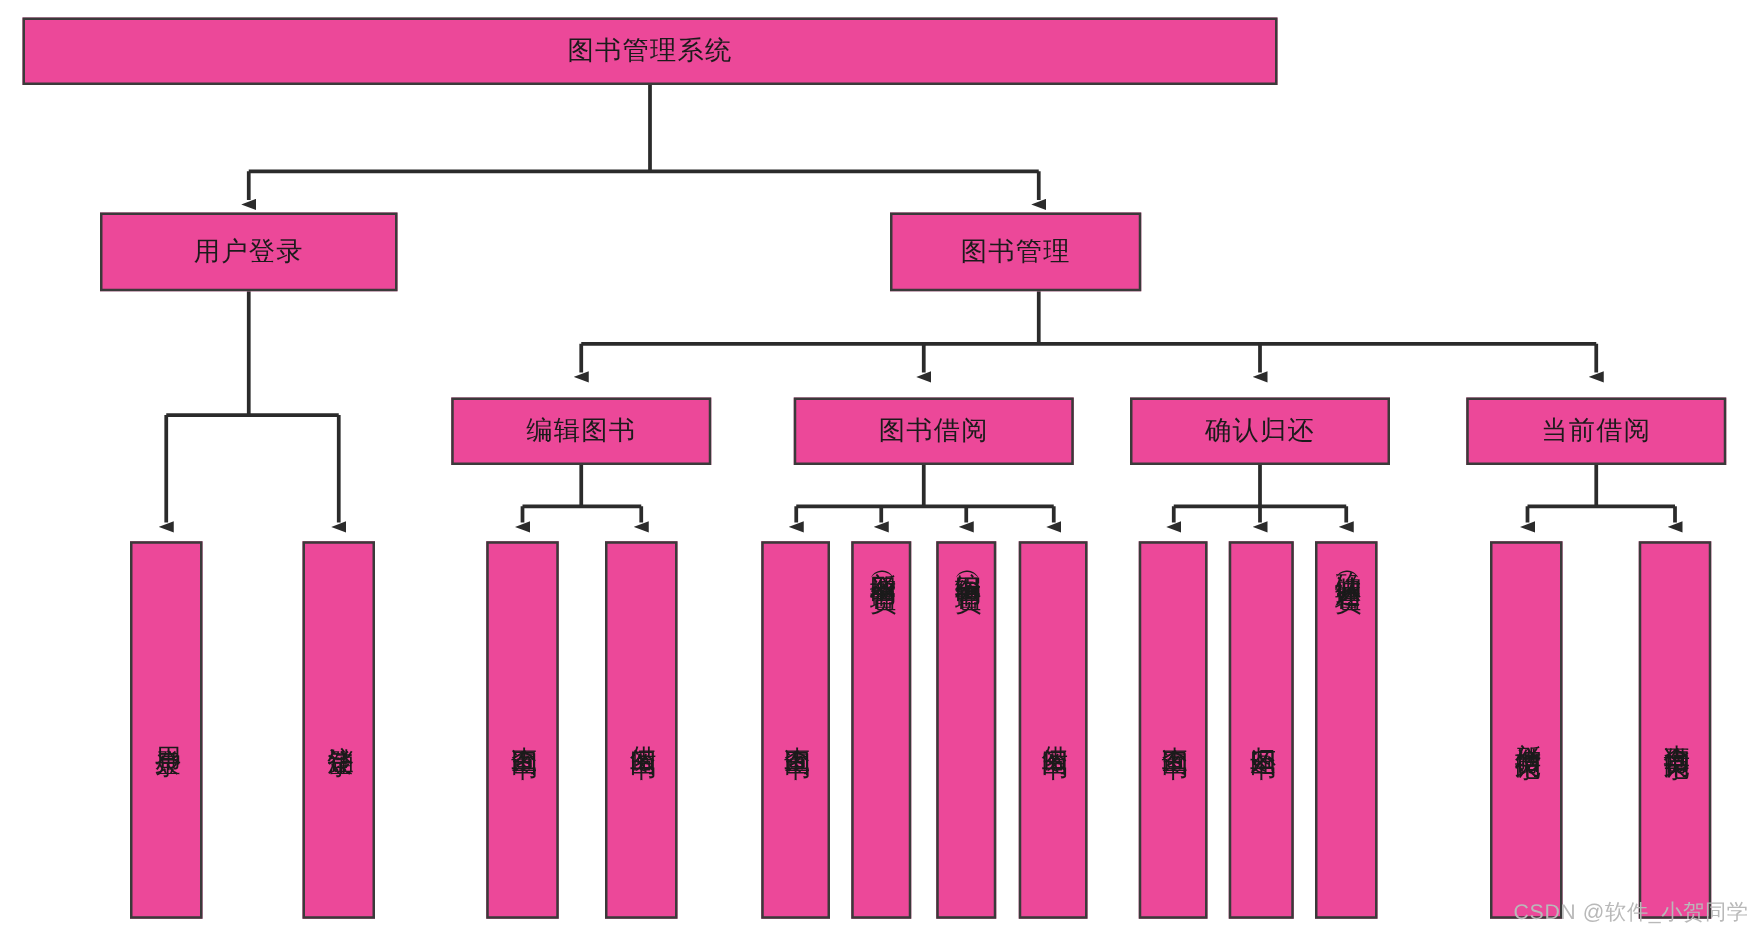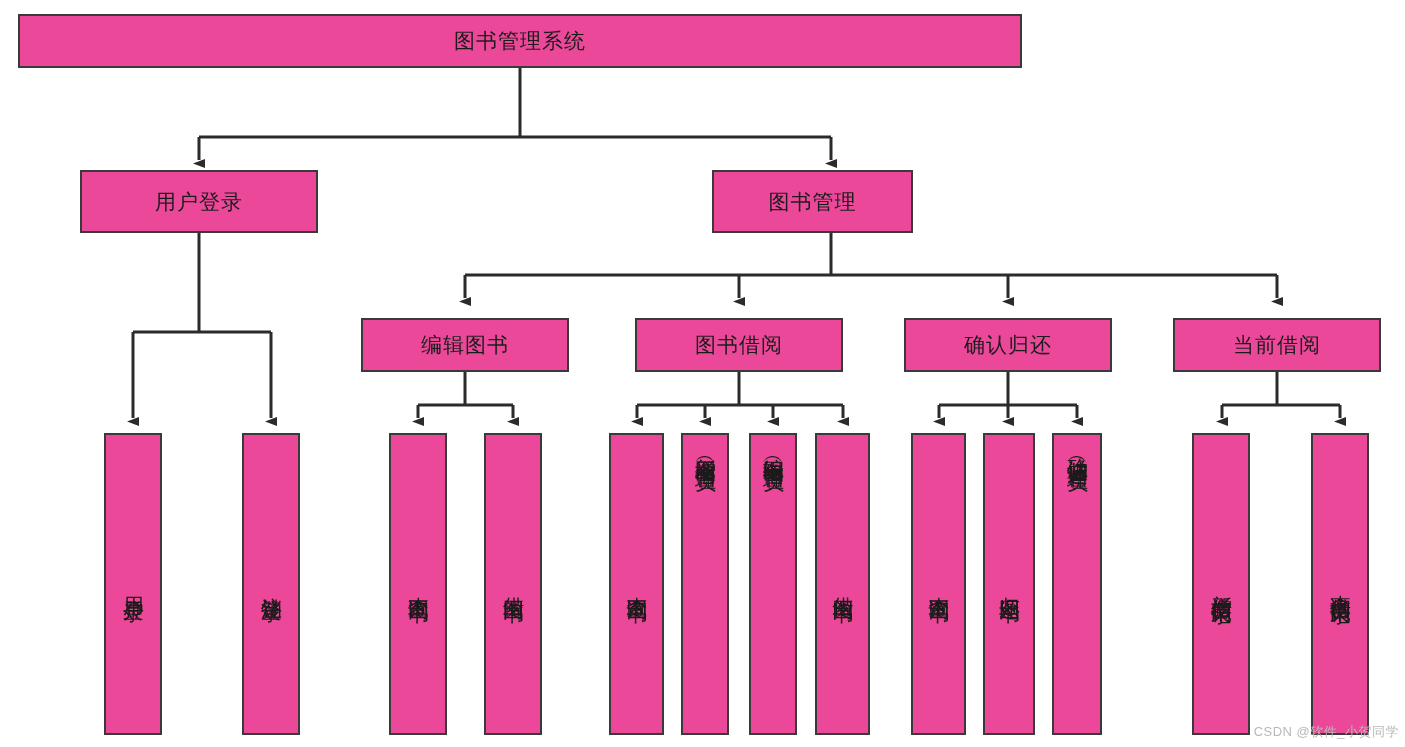--- a/index.html
+++ b/index.html
@@ -56,21 +56,21 @@
     white-space: nowrap;
   }
   .node.vert.centered {
     align-items: center;
     padding-top: 0;
   }
   .watermark {
     position: absolute;
     right: 6px;
     bottom: 6px;
-    font-size: 13px;
+    font-size: 17px;
     color: #b9b9b9;
     letter-spacing: 0.5px;
     white-space: nowrap;
   }
 </style>
 </head>
 <body>
 
 <div id="canvas">
 
@@ -133,21 +133,21 @@
   </div>
 
   <div class="node horiz" style="left:712px; top:170px; width:201px; height:63px;">
     <span class="node-label">图书管理</span>
   </div>
 
   <div class="node horiz" style="left:361px; top:318px; width:208px; height:54px;">
     <span class="node-label">编辑图书</span>
   </div>
 
-  <div class="node horiz" style="left:635px; top:318px; width:208px; height:54px;">
+  <div class="node horiz" style="left:635px; top:318px; width:224px; height:54px;">
     <span class="node-label">图书借阅</span>
   </div>
 
   <div class="node horiz" style="left:904px; top:318px; width:208px; height:54px;">
     <span class="node-label">确认归还</span>
   </div>
 
   <div class="node horiz" style="left:1173px; top:318px; width:208px; height:54px;">
     <span class="node-label">当前借阅</span>
   </div>

